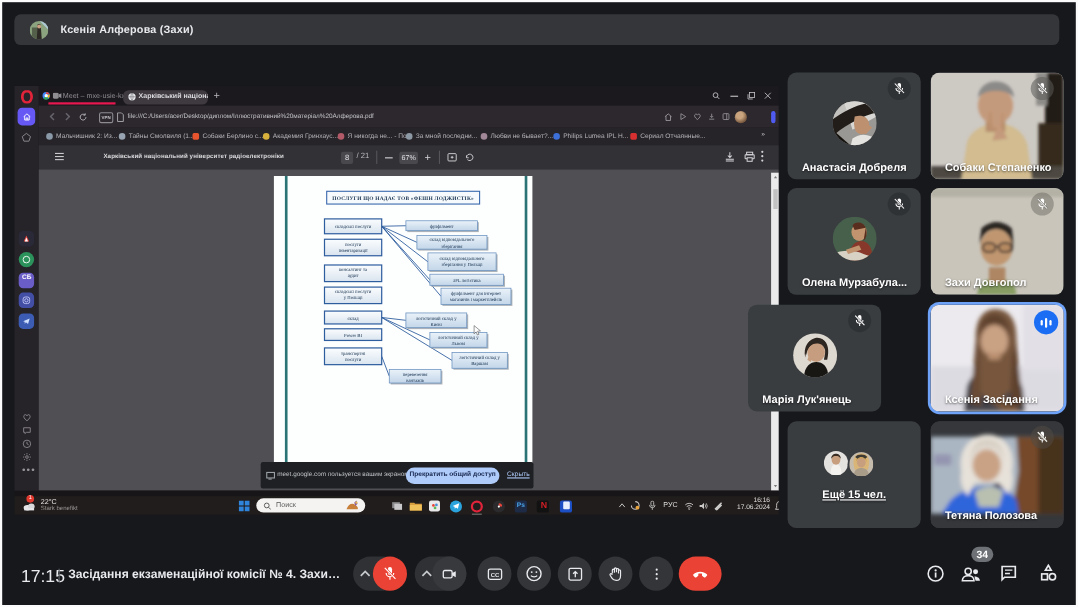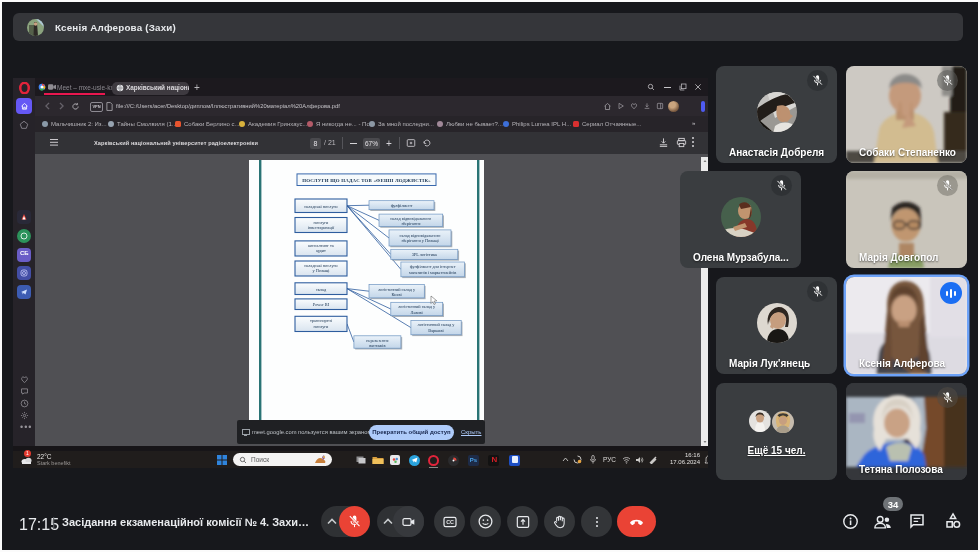--- a/index.html
+++ b/index.html
@@ -463,21 +463,21 @@
             <path d="M12 2.5a3 3 0 0 1 3 3v5.5a3 3 0 0 1-6 0V5.5a3 3 0 0 1 3-3z" fill="#fff"></path>
             <path d="M6.5 11a5.5 5.5 0 0 0 11 0" stroke="#fff" stroke-width="1.7" fill="none"></path>
             <line x1="12" y1="16.5" x2="12" y2="21" stroke="#fff" stroke-width="1.7"></line>
             <line x1="4.5" y1="3.5" x2="20" y2="19.5" stroke="#6b6a66" stroke-width="3.4"></line>
             <line x1="4.5" y1="3.5" x2="20" y2="19.5" stroke="#fff" stroke-width="1.7"></line>
           </svg>
         </div>
       <div class="tname">Собаки Степаненко</div>
     </div>
 
-    <div class="tile" style="left:680px;top:171px;">
+    <div class="tile" style="left:716px;top:171px;">
       <div class="avcirc" style="top:46px;"><svg width="40" height="40" viewBox="0 0 40 40">
         <rect width="40" height="40" fill="#46604c"></rect>
         <ellipse cx="24" cy="14" rx="7" ry="8" fill="#c1946f"></ellipse>
         <path d="M18 8 C20 4 28 4 30 10 C32 16 30 20 28 22 L30 10 L20 12 Z" fill="#5a2e1e"></path>
         <path d="M14 40 C14 28 20 22 26 22 C32 22 36 28 36 36 L36 40 Z" fill="#87382a"></path>
         <path d="M0 34 C8 30 20 30 28 34 L40 38 L40 40 L0 40 Z" fill="#d8d2c4"></path>
         <path d="M12 30 L24 26 L26 30 L14 34 Z" fill="#c1946f"></path>
       </svg></div>
       <div class="micoff micdark">
           <svg width="13" height="13" viewBox="0 0 24 24">
@@ -513,24 +513,24 @@
       </svg>
       <div class="micoff miclight" style="background:rgba(110,108,100,.5)">
           <svg width="13" height="13" viewBox="0 0 24 24">
             <path d="M12 2.5a3 3 0 0 1 3 3v5.5a3 3 0 0 1-6 0V5.5a3 3 0 0 1 3-3z" fill="#fff"></path>
             <path d="M6.5 11a5.5 5.5 0 0 0 11 0" stroke="#fff" stroke-width="1.7" fill="none"></path>
             <line x1="12" y1="16.5" x2="12" y2="21" stroke="#fff" stroke-width="1.7"></line>
             <line x1="4.5" y1="3.5" x2="20" y2="19.5" stroke="#75736d" stroke-width="3.4"></line>
             <line x1="4.5" y1="3.5" x2="20" y2="19.5" stroke="#fff" stroke-width="1.7"></line>
           </svg>
         </div>
-      <div class="tname">Марія Довгопол</div>
-    </div>
-
-    <div class="tile" style="left:716px;top:277px;">
+      <div class="tname">Захи Довгопол</div>
+    </div>
+
+    <div class="tile" style="left:680px;top:277px;">
       <div class="avcirc" style="top:46px;"><svg width="40" height="40" viewBox="0 0 40 40">
         <rect width="40" height="40" fill="#ddd8d0"></rect>
         <ellipse cx="21" cy="17" rx="8" ry="9" fill="#c69d7e"></ellipse>
         <path d="M12 20 C10 8 18 4 22 4 C30 4 32 12 30 22 C30 12 26 9 21 9 C16 9 13 13 12 20 Z" fill="#2e2620"></path>
         <path d="M27 6 C32 8 33 16 31 24 L28 24 C30 16 30 10 27 6 Z" fill="#2e2620"></path>
         <path d="M11 22 C9 12 14 5 22 5 L22 9 C16 9 12 14 11 22 Z" fill="#2e2620"></path>
         <path d="M10 40 C10 30 16 26 21 26 C27 26 32 30 32 40 Z" fill="#191714"></path>
         <path d="M13 24 L17 14 L20 16 L16 26 Z" fill="#c69d7e"></path>
       </svg></div>
       <div class="micoff micdark">
@@ -563,21 +563,21 @@
           <ellipse cx="58" cy="33" rx="12.5" ry="14.5" fill="#c9a183"></ellipse>
           <path d="M44 30 C44 14 51 9 58 9 C67 9 72 17 72 30 C70 20 65 17 58 17 C50 17 46 21 44 30 Z" fill="#5f432f"></path>
           <path d="M51 42 C54 45 62 45 65 42 L63 50 L53 50 Z" fill="#b98f6f"></path>
         </g>
       </svg>
       <div style="position:absolute;right:5px;top:5px;width:22px;height:22px;border-radius:50%;background:#1b6ef3;display:flex;align-items:center;justify-content:center;gap:1.6px;">
         <span style="width:2.6px;height:5px;background:#fff;border-radius:2px;"></span>
           <span style="width:2.6px;height:9px;background:#fff;border-radius:2px;"></span>
           <span style="width:2.6px;height:5px;background:#fff;border-radius:2px;"></span>
       </div>
-      <div class="tname">Ксенія Алферова</div>
+      <div class="tname">Ксенія Засідання</div>
     </div>
 
     <div class="tile" style="left:716px;top:383px;">
       <div style="position:absolute;left:33px;top:27px;width:22px;height:22px;border-radius:50%;overflow:hidden;"><svg width="22" height="22" viewBox="0 0 22 22">
             <rect width="22" height="22" fill="#e4e2df"></rect>
             <path d="M6 22 C6 14 8 12 11 12 C14 12 16 14 16 22 Z" fill="#f4f2ef"></path>
             <ellipse cx="11" cy="8" rx="4" ry="4.5" fill="#c79f7f"></ellipse>
             <path d="M6.5 7 C7 3.5 9 2.5 11 2.5 C13 2.5 15 3.5 15.5 7 C14 5 13 4.5 11 4.5 C9 4.5 8 5 6.5 7 Z" fill="#3a2e24"></path>
           </svg></div>
       <div style="position:absolute;left:56px;top:28px;width:22px;height:22px;border-radius:50%;overflow:hidden;box-shadow:0 0 0 1.5px #3a3d40;"><svg width="22" height="22" viewBox="0 0 22 22">

